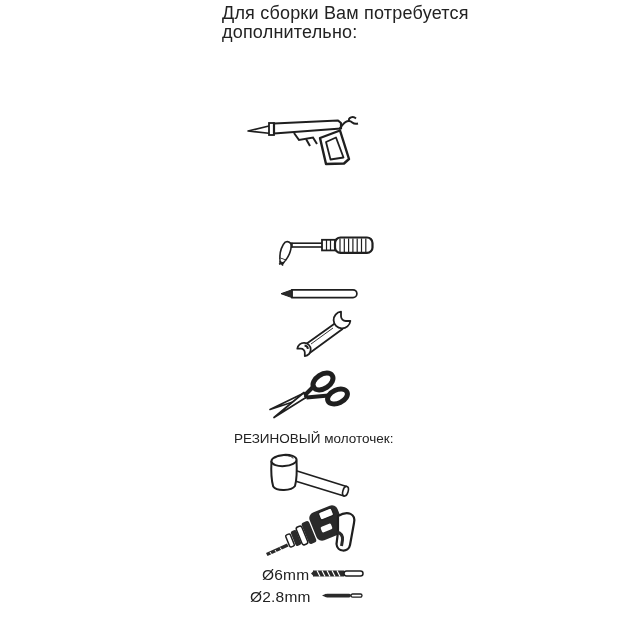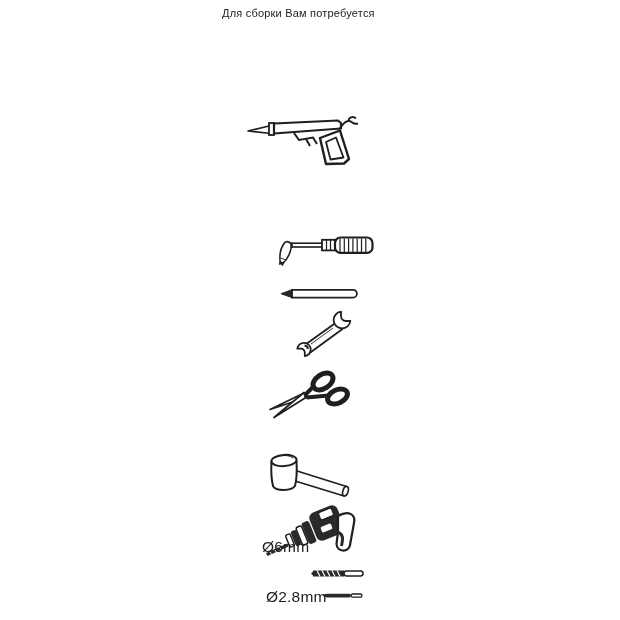--- a/index.html
+++ b/index.html
@@ -8,21 +8,21 @@
     width: 620px;
     height: 620px;
     background: #ffffff;
     font-family: "Liberation Sans", sans-serif;
     color: #222222;
     overflow: hidden;
   }
   .abs { position: absolute; }
   .header {
     left: 222px; top: 4px;
-    font-size: 11px;
+    font-size: 18px;
     line-height: 19px;
     letter-spacing: 0.2px;
   }
   .section-title {
     left: 234px; top: 431px;
     font-size: 13.5px;
   }
   .bit-label {
     font-size: 15.5px;
     letter-spacing: 0.2px;
@@ -33,20 +33,21 @@
     fill: #222222;
   }
 </style>
 </head>
 <body>
 
 <div class="canvas">
 
   <div class="abs header">
     <div>Для сборки Вам потребуется</div>
+    <div>дополнительно:</div>
   </div>
 
 
   <div class="abs" style="left:245px; top:113px;">
     <svg width="118" height="58" viewBox="0 0 118 58">
       <path d="M3,18 L26,12.5 L26,20.5 Z" fill="#fff" stroke="#1f1f1f" stroke-width="1.6" stroke-linejoin="round"></path>
       <rect x="24" y="10" width="5" height="12" fill="#fff" stroke="#1f1f1f" stroke-width="1.8"></rect>
       <path d="M29,10.5 L93,7.5 L96,10 L96,15.5 L29,20.5 Z" fill="#fff" stroke="#1f1f1f" stroke-width="2.2" stroke-linejoin="round"></path>
       <path d="M49,20 L54,27 L68,24.5 L72,31" fill="none" stroke="#1f1f1f" stroke-width="2"></path>
       <path d="M61,26 L65,33" stroke="#1f1f1f" stroke-width="2"></path>
@@ -109,20 +110,21 @@
       <path d="M2,41.5 L35,25.5 L38.5,29.5 Z" fill="#fff" stroke="#1f1f1f" stroke-width="1.7" stroke-linejoin="round"></path>
       <path d="M6,49.5 L36,24.5 L39.5,28.5 Z" fill="#fff" stroke="#1f1f1f" stroke-width="1.7" stroke-linejoin="round"></path>
       <path d="M36.5,27.5 L47,17" stroke="#1f1f1f" stroke-width="4"></path>
       <path d="M38.5,29.5 L60.5,27.5" stroke="#1f1f1f" stroke-width="4"></path>
       <ellipse cx="55" cy="13.5" rx="11" ry="7" transform="rotate(-33 55 13.5)" fill="none" stroke="#1f1f1f" stroke-width="5"></ellipse>
       <ellipse cx="69.5" cy="28.5" rx="10.5" ry="6.6" transform="rotate(-25 69.5 28.5)" fill="none" stroke="#1f1f1f" stroke-width="5"></ellipse>
       <circle cx="37.5" cy="28" r="1.6" fill="#1f1f1f"></circle>
     </svg>
   </div>
 
+  <div class="abs section-title">РЕЗИНОВЫЙ молоточек:</div>
 
   <div class="abs" style="left:265px; top:451px;">
     <svg width="92" height="48" viewBox="0 0 92 48">
       <path d="M30.5,19.5 L81.5,35.5 L79,45 L28.5,29.5 Z" fill="#fff" stroke="#1f1f1f" stroke-width="1.8" stroke-linejoin="round"></path>
       <ellipse cx="80.5" cy="40.2" rx="2.6" ry="4.9" transform="rotate(17 80.5 40.2)" fill="#fff" stroke="#1f1f1f" stroke-width="1.6"></ellipse>
       <path d="M6.5,10 C6,19 6.3,29 8.2,35.5 C11.5,40.5 26.5,40 30,35 C31.8,28.5 32,18.5 31.5,9.5" fill="#fff" stroke="#1f1f1f" stroke-width="2"></path>
       <ellipse cx="19" cy="9.5" rx="12.6" ry="5.6" transform="rotate(-4 19 9.5)" fill="#fff" stroke="#1f1f1f" stroke-width="2"></ellipse>
       <path d="M10,7.5 a9,3 0 0 1 18,0" fill="none" stroke="#1f1f1f" stroke-width="1"></path>
     </svg>
   </div>
@@ -136,31 +138,31 @@
       <rect x="37" y="24" width="6" height="19" rx="2" transform="rotate(-22 40 33.5)" fill="#fff" stroke="#1f1f1f" stroke-width="1.5"></rect>
       <rect x="43" y="19" width="8" height="23" rx="2.5" transform="rotate(-22 47 30.5)" fill="#2a2a2a"></rect>
       <rect x="50" y="6" width="30" height="30" rx="6" transform="rotate(-22 65 21)" fill="#2a2a2a"></rect>
       <rect x="57" y="8" width="14" height="8" rx="2" transform="rotate(-22 64 12)" fill="#fff" stroke="#1f1f1f" stroke-width="1.2"></rect>
       <rect x="59" y="23" width="11" height="6" rx="1.5" transform="rotate(-22 64.5 26)" fill="#fff"></rect>
       <path d="M76,14 C86,8 94,12 92,21 L88,43 C86.5,51 75,50 74.5,42 L76,30 Z" fill="#fff" stroke="#1f1f1f" stroke-width="2.2" stroke-linejoin="round"></path>
       <path d="M75,30 q6,1.5 5.5,8 l-1,6" fill="none" stroke="#2a2a2a" stroke-width="3"></path>
     </svg>
   </div>
 
-  <div class="abs bit-label" style="left:262px; top:538px;text-align:center;">Ø6mm</div>
+  <div class="abs bit-label" style="left:262px; top:566px;text-align:center;">Ø6mm</div>
   <div class="abs" style="left:310px; top:568px;">
     <svg width="56" height="11" viewBox="0 0 56 11">
       <path d="M1,5.5 L4,2.5 L4,8.5 Z" fill="#2a2a2a"></path>
       <rect x="3" y="2.5" width="31" height="6" fill="#2a2a2a"></rect>
       <path d="M7,2.5 L10,8.5 M12,2.5 L15,8.5 M17,2.5 L20,8.5 M22,2.5 L25,8.5 M27,2.5 L30,8.5" stroke="#fff" stroke-width="1.2"></path>
       <rect x="34" y="3" width="19" height="5" rx="2.5" fill="#fff" stroke="#1f1f1f" stroke-width="1.5"></rect>
     </svg>
   </div>
 
-  <div class="abs bit-label" style="left:266px; top:588px;">Ø2.8mm</div>
+  <div class="abs bit-label" style="left:250px; top:588px;">Ø2.8mm</div>
   <div class="abs" style="left:322px; top:591px;">
     <svg width="42" height="9" viewBox="0 0 42 9">
       <path d="M0,4.5 L4,2.8 L4,6.2 Z" fill="#2a2a2a"></path>
       <rect x="3" y="2.8" width="26" height="3.6" rx="1.8" fill="#2a2a2a"></rect>
       <rect x="29" y="3" width="11" height="3.2" rx="1.6" fill="#fff" stroke="#1f1f1f" stroke-width="1.3"></rect>
     </svg>
   </div>
 
 </div>
 

